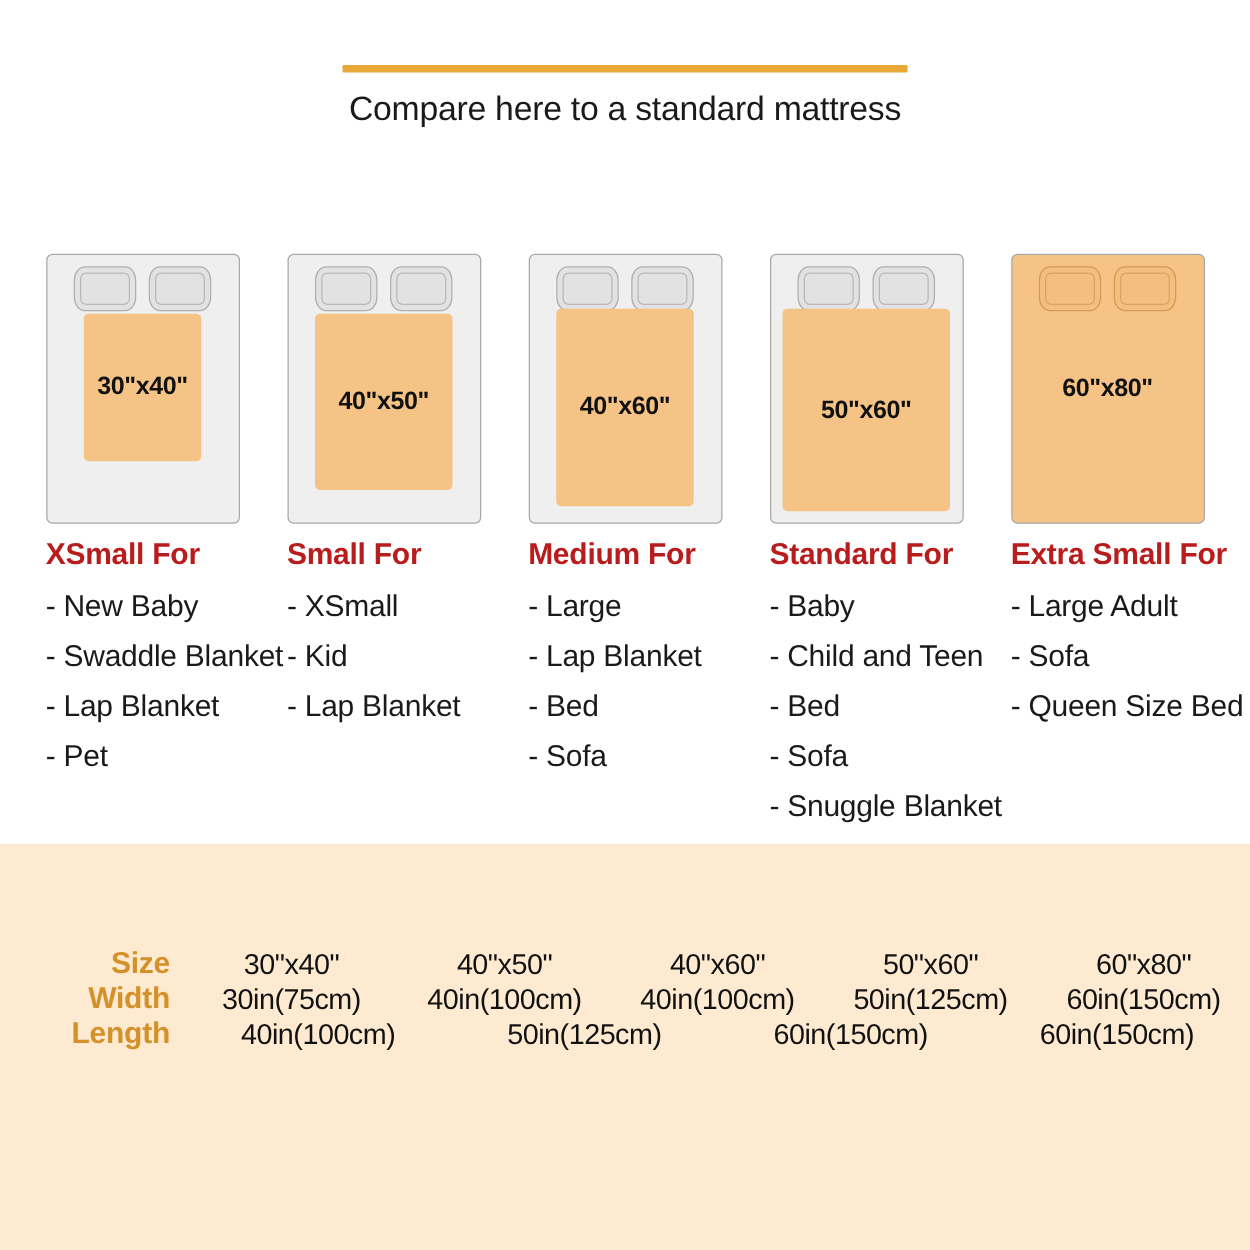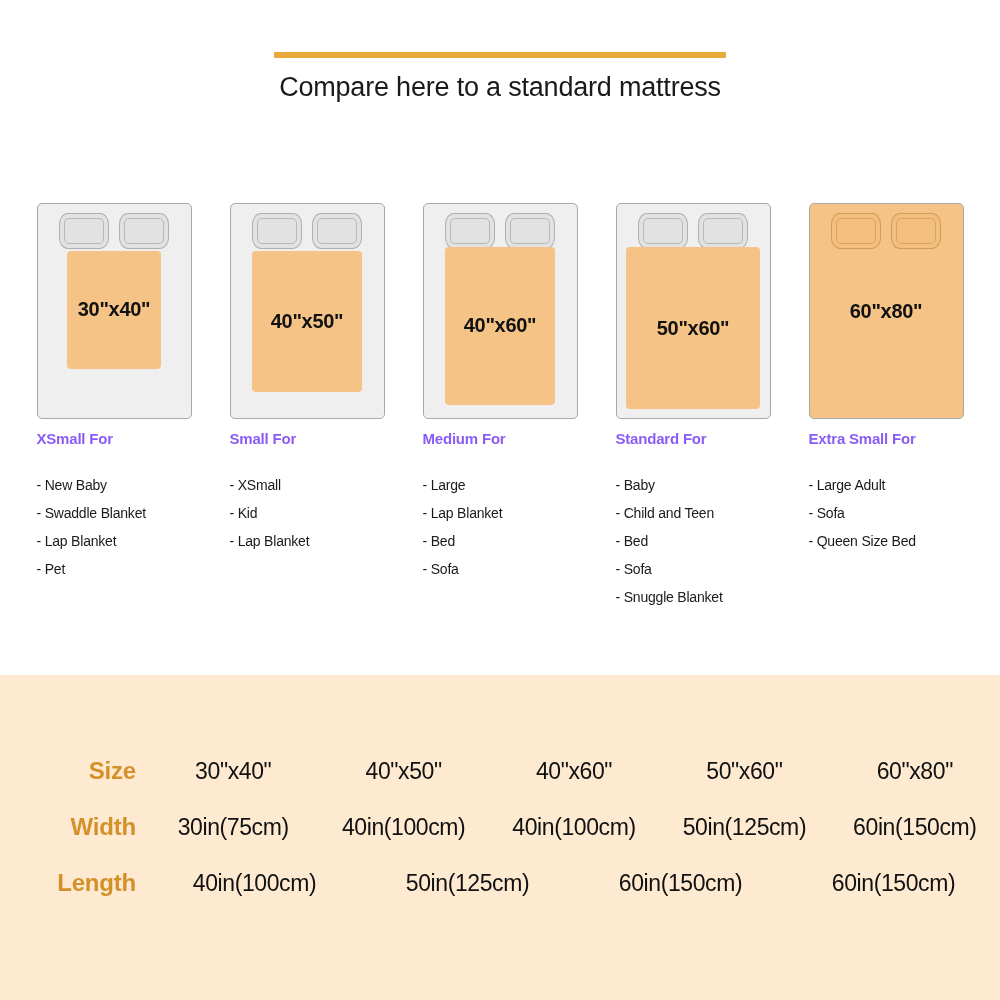--- a/index.html
+++ b/index.html
@@ -127,29 +127,29 @@
     width: 1000px;
     display: flex;
     justify-content: center;
     gap: 38px;
   }
   .usecase-col {
     width: 155px;
     flex: 0 0 auto;
   }
   .usecase-heading {
-    font-size: 15px;
+    font-size: 24px;
     font-weight: bold;
-    color: #8b5cf6;
+    color: #b91c1c;
     white-space: nowrap;
-    margin-bottom: 30px;
+    margin-bottom: 14px;
     letter-spacing: -0.2px;
   }
   .usecase-item {
-    font-size: 14px;
+    font-size: 24px;
     color: #1a1a1a;
     white-space: nowrap;
     margin-bottom: 12px;
     letter-spacing: -0.2px;
   }
 
   
   #spec-table {
     position: absolute;
     left: 0;
@@ -158,21 +158,20 @@
     height: 325px;
     background: #fdead0;
   }
   #spec-grid {
     position: absolute;
     top: 82px;
     left: 0;
     width: 1000px;
     display: flex;
     flex-direction: column;
-    gap: 28px;
   }
   .spec-row {
     display: flex;
     align-items: center;
   }
   .spec-rowlabel {
     width: 148px;
     text-align: right;
     padding-right: 12px;
     font-size: 24px;

